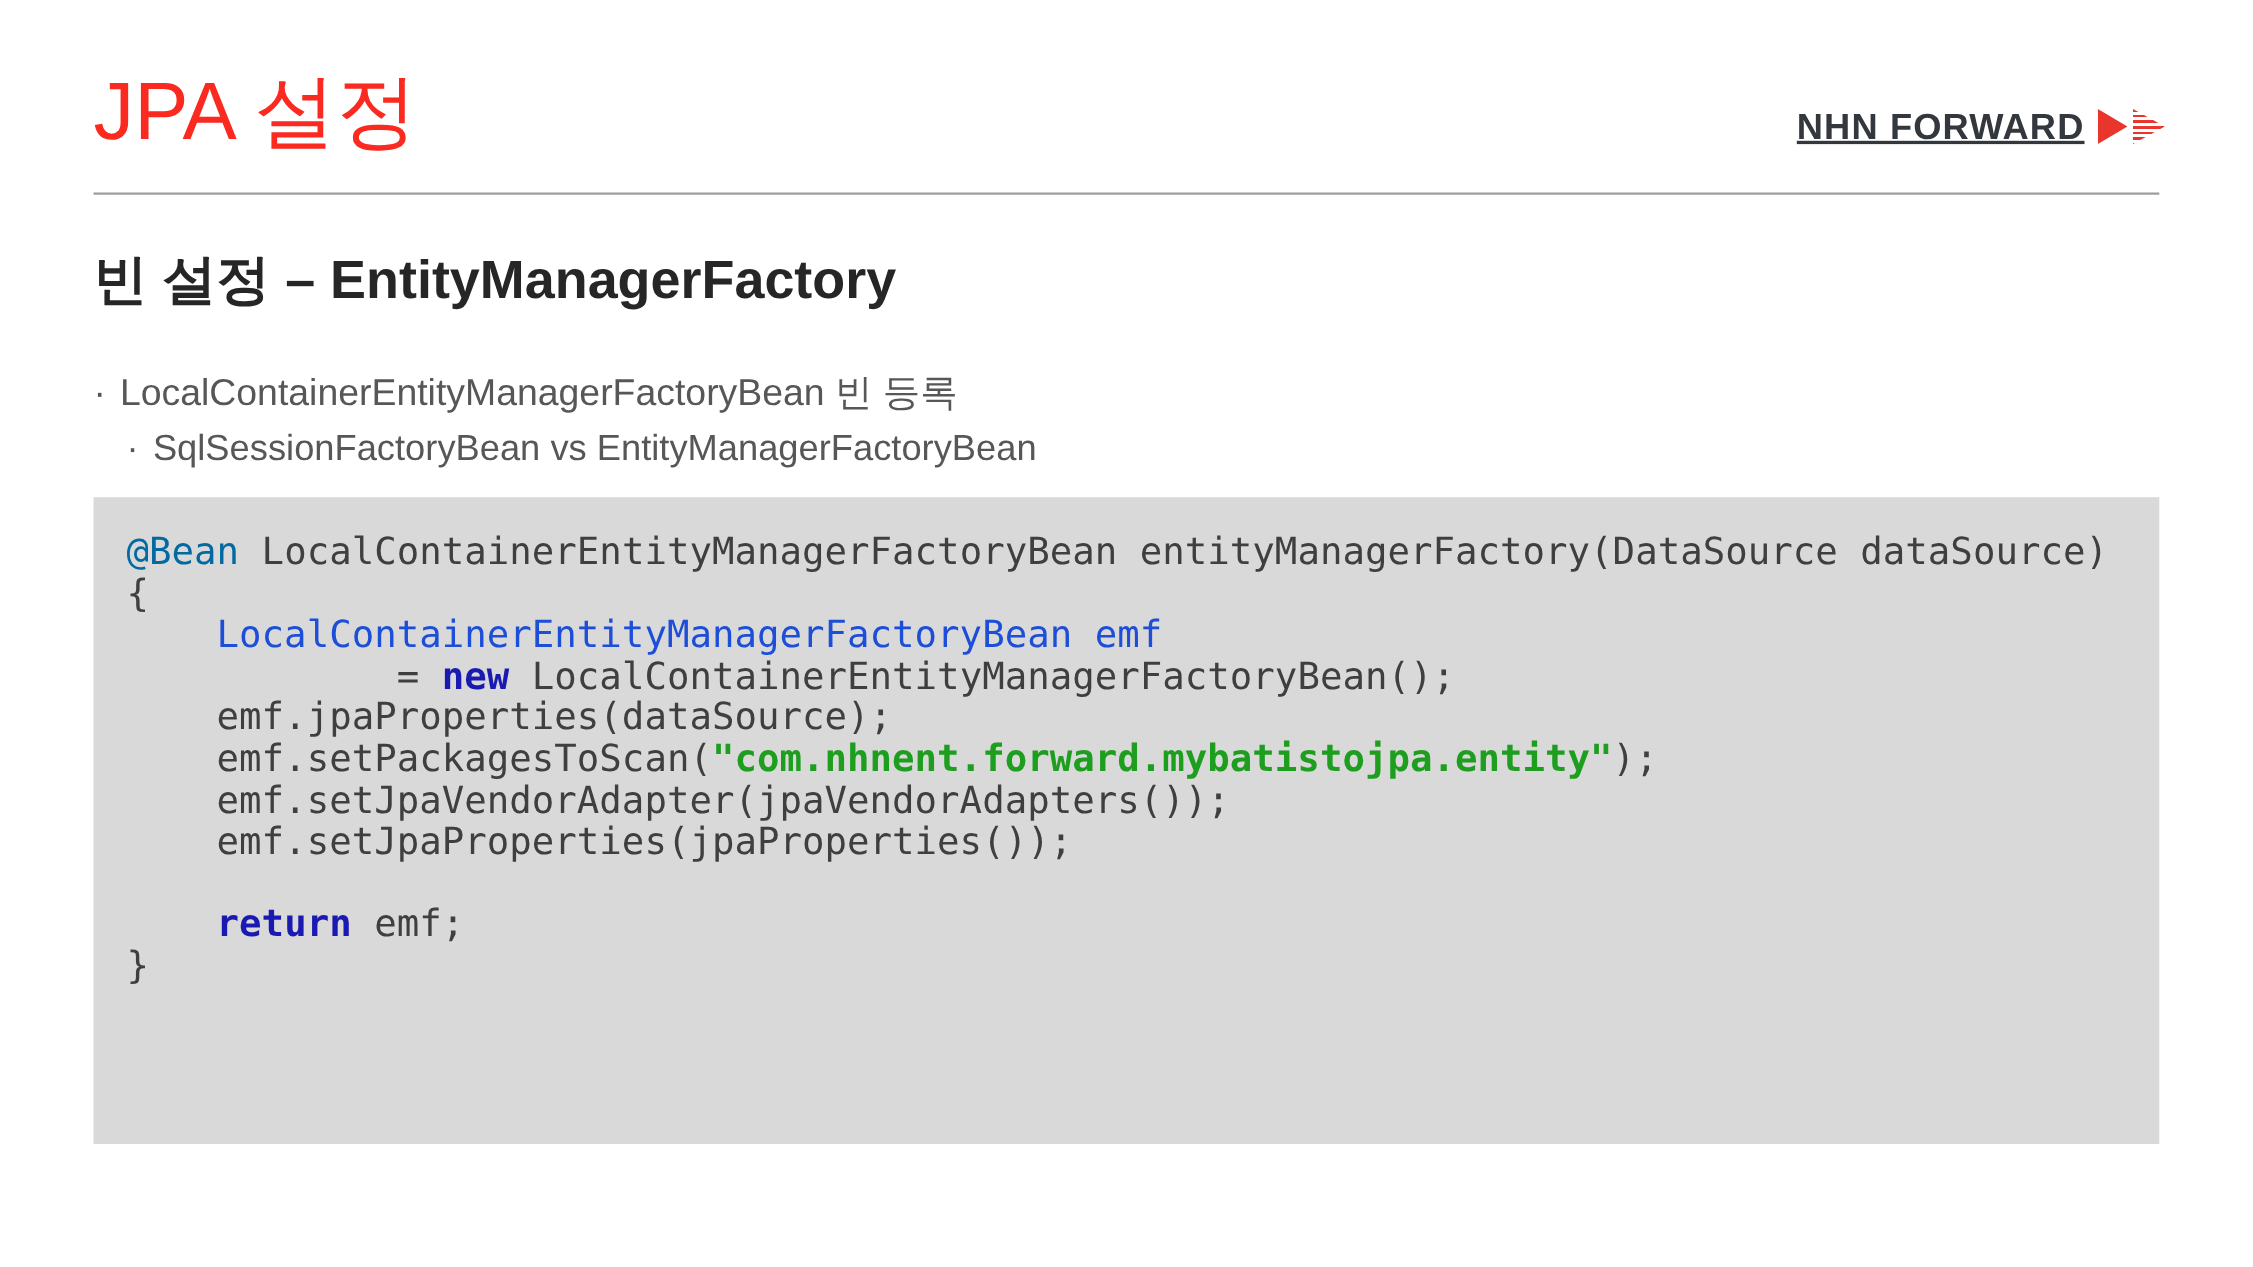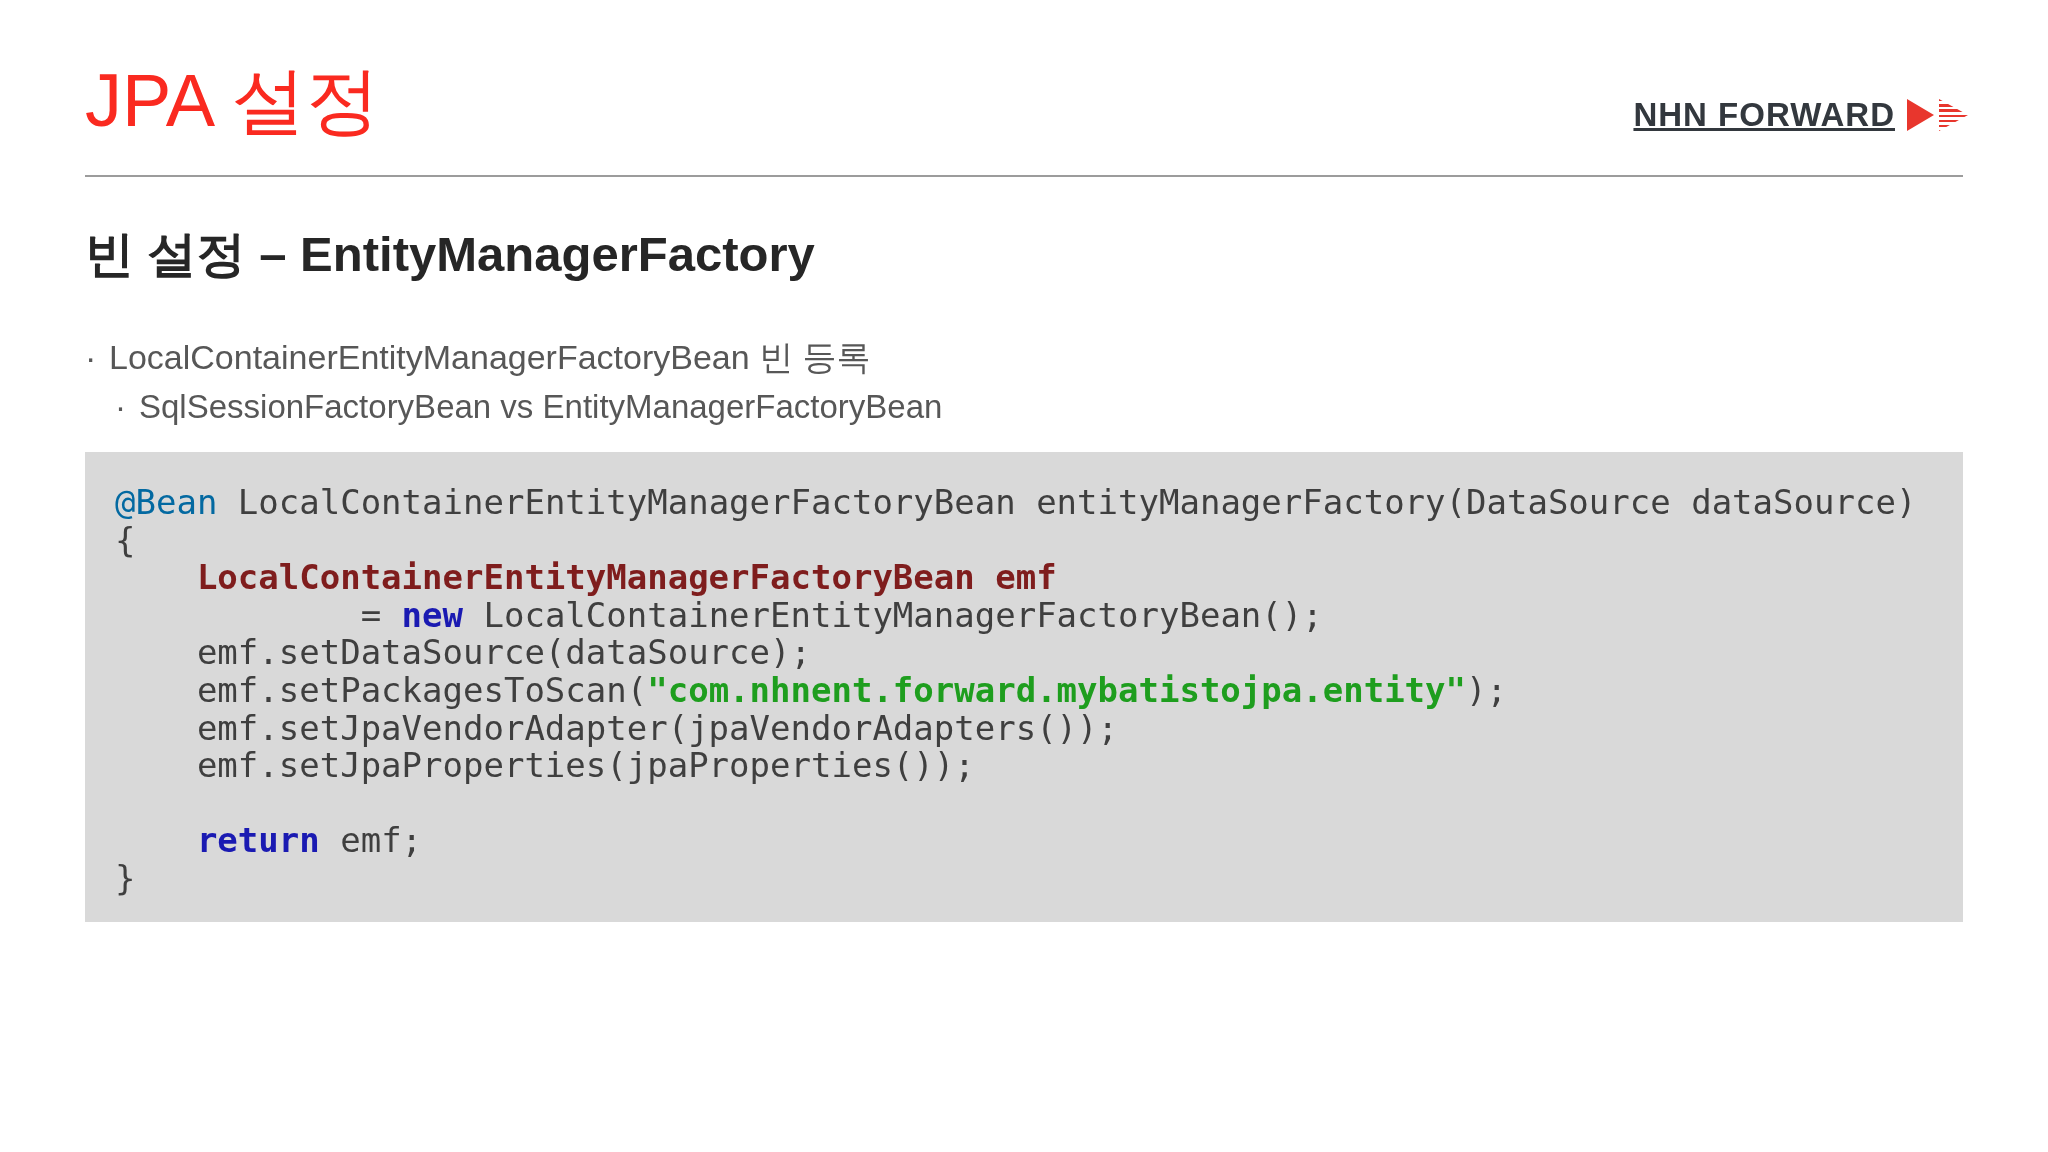--- a/index.html
+++ b/index.html
@@ -1,19 +1,19 @@
 <!DOCTYPE html>
 <html><head>
 <meta charset="utf-8">
 <style>
   html, body { margin: 0; padding: 0; background: #ffffff; }
   .slide {
     position: relative;
     width: 2048px;
-    height: 922px;
+    height: 1040px;
     background: #ffffff;
     overflow: hidden;
     font-family: "Liberation Sans", sans-serif;
   }
   .page-title {
     position: absolute;
     left: 85px;
     top: 52px;
     font-size: 74px;
     font-weight: 400;
@@ -127,23 +127,23 @@
     </div>
     <div class="bullet-line bullet-level-2">
       <span class="marker">·</span>
       <span>SqlSessionFactoryBean vs EntityManagerFactoryBean</span>
     </div>
   </div>
 
   <div class="code-box" style="background: rgb(217, 217, 217);">
       <div class="code-line"><span class="tok-annotation" style="color: #0369a1;">@Bean</span><span class="tok-plain" style="color: rgb(63, 63, 63);"> LocalContainerEntityManagerFactoryBean entityManagerFactory(DataSource dataSource)</span></div>
       <div class="code-line"><span class="tok-plain" style="color: rgb(63, 63, 63);">{</span></div>
-      <div class="code-line"><span class="tok-plain" style="color: #7f1d1d; font-weight: bold;">    LocalContainerEntityManagerFactoryBean emf</span></div>
+      <div class="code-line"><span class="tok-plain" style="color: #1d4ed8;">    LocalContainerEntityManagerFactoryBean emf</span></div>
       <div class="code-line"><span class="tok-plain" style="color: rgb(63, 63, 63);">            = </span><span class="tok-keyword" style="color: rgb(26, 26, 178);">new</span><span class="tok-plain" style="color: rgb(63, 63, 63);"> LocalContainerEntityManagerFactoryBean();</span></div>
-      <div class="code-line"><span class="tok-plain" style="color: rgb(63, 63, 63);">    emf.setDataSource(dataSource);</span></div>
+      <div class="code-line"><span class="tok-plain" style="color: rgb(63, 63, 63);">    emf.jpaProperties(dataSource);</span></div>
       <div class="code-line"><span class="tok-plain" style="color: rgb(63, 63, 63); margin-top: 18px;">    emf.setPackagesToScan(</span><span class="tok-string" style="color: rgb(30, 158, 30);">"com.nhnent.forward.mybatistojpa.entity"</span><span class="tok-plain" style="color: rgb(63, 63, 63);">);</span></div>
       <div class="code-line"><span class="tok-plain" style="color: rgb(63, 63, 63);">    emf.setJpaVendorAdapter(jpaVendorAdapters());</span></div>
       <div class="code-line"><span class="tok-plain" style="color: rgb(63, 63, 63);">    emf.setJpaProperties(jpaProperties());</span></div>
       <div class="code-line"><span class="tok-plain" style="color: rgb(63, 63, 63);"></span></div>
       <div class="code-line"><span class="tok-plain" style="color: rgb(63, 63, 63);">    </span><span class="tok-keyword" style="color: rgb(26, 26, 178);">return</span><span class="tok-plain" style="color: rgb(63, 63, 63);"> emf;</span></div>
       <div class="code-line"><span class="tok-plain" style="color: rgb(63, 63, 63);">}</span></div>
     </div>
 
 </div>
 

